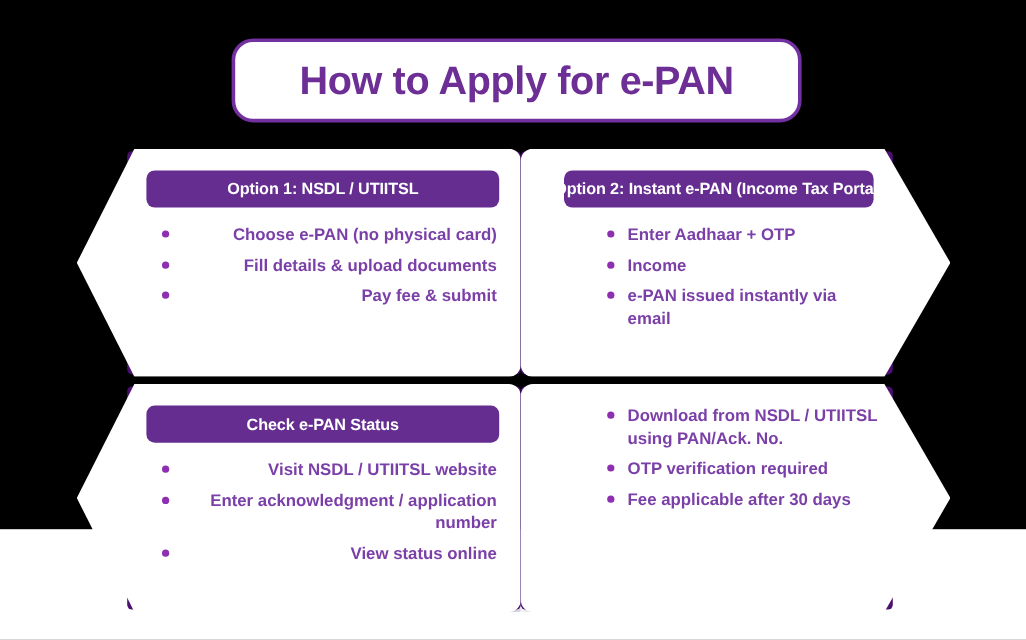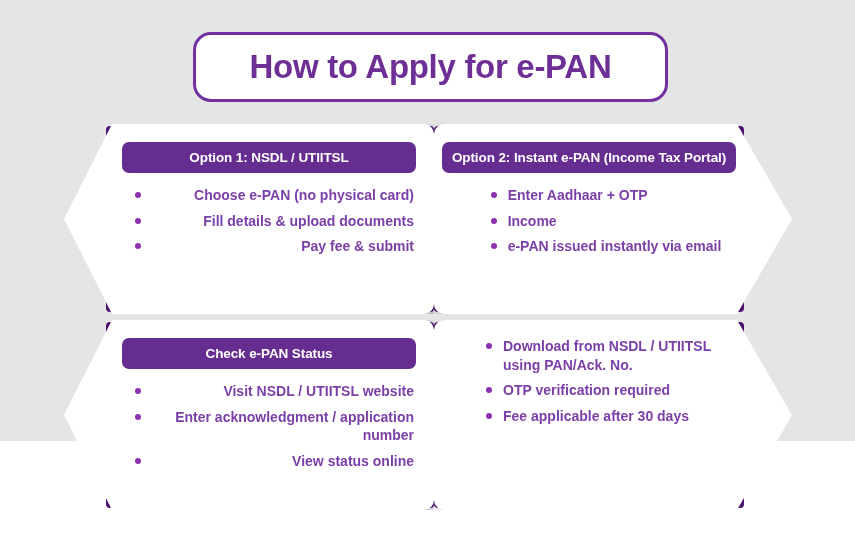--- a/index.html
+++ b/index.html
@@ -13,21 +13,21 @@
     height: 533px;
     overflow: hidden;
     font-family: "Liberation Sans", sans-serif;
     -webkit-font-smoothing: antialiased;
   }
 
   #infographic {
     position: relative;
     width: 855px;
     height: 441px;
-    background: #e5e5e5;
+    background: #000000;
   }
 
   
   .title-box {
     position: absolute;
     left: 193px;
     top: 32px;
     width: 475px;
     height: 70px;
     box-sizing: border-box;
@@ -116,21 +116,21 @@
 
   
   .card-content {
     position: absolute;
     top: 4px;
     bottom: 4px;
     display: flex;
     flex-direction: column;
   }
   .col-left .card-content  { left: 46px;  right: 6px; text-align: right; }
-  .col-right .card-content { left: 4px;   right: 52px; align-items: center; }
+  .col-right .card-content { left: 24px;   right: 52px; }
 
   .card-header {
     margin: 14px 12px 0 12px;
     background: #662d91;
     border-radius: 7px;
     height: 31px;
     display: flex;
     align-items: center;
     justify-content: center;
     padding: 0 10px;

